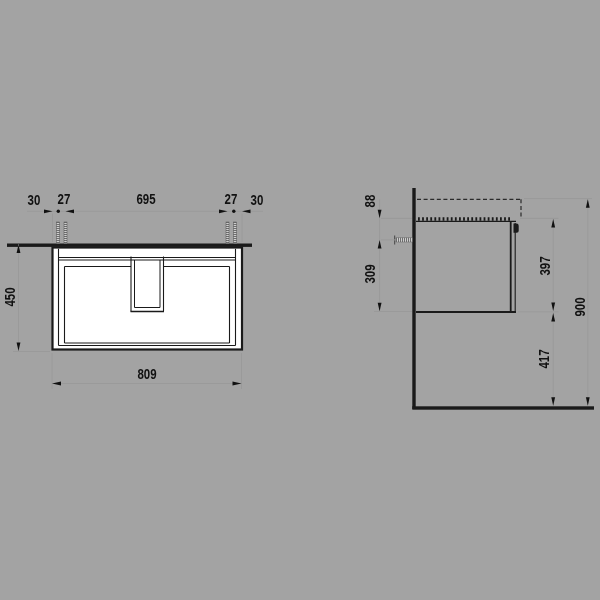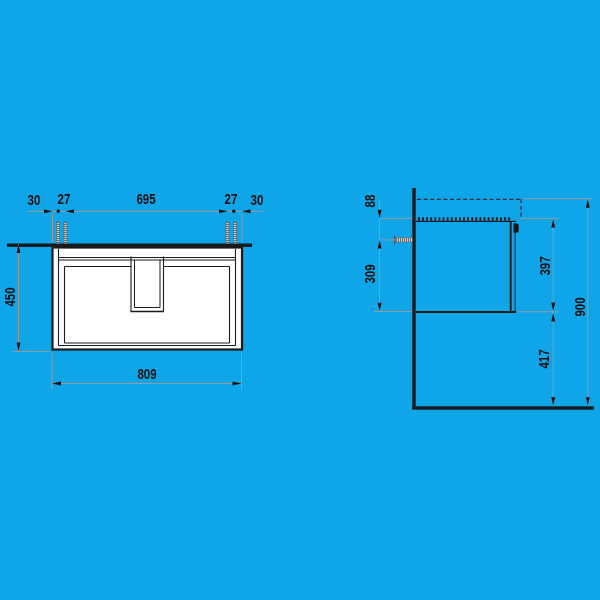--- a/index.html
+++ b/index.html
@@ -1,16 +1,16 @@
 <!DOCTYPE html>
 <html><head>
 <meta charset="utf-8">
 <style>
   html,body{margin:0;padding:0;background:#fff;}
-  #canvas{position:relative;width:600px;height:600px;background:#0ea5e9;overflow:hidden;
+  #canvas{position:relative;width:600px;height:600px;background:#a3a3a3;overflow:hidden;
           font-family:"Liberation Sans",sans-serif;}
   #linework{position:absolute;left:0;top:0;}
   .dim-label{position:absolute;font-weight:700;font-size:14px;color:#111;
              white-space:nowrap;transform:translate(-50%,-50%) scaleX(0.82);}
   .dim-label.v{transform:translate(-50%,-50%) rotate(-90deg) scaleX(0.82);}
 </style>
 </head>
 <body>
 
 <div id="canvas">

